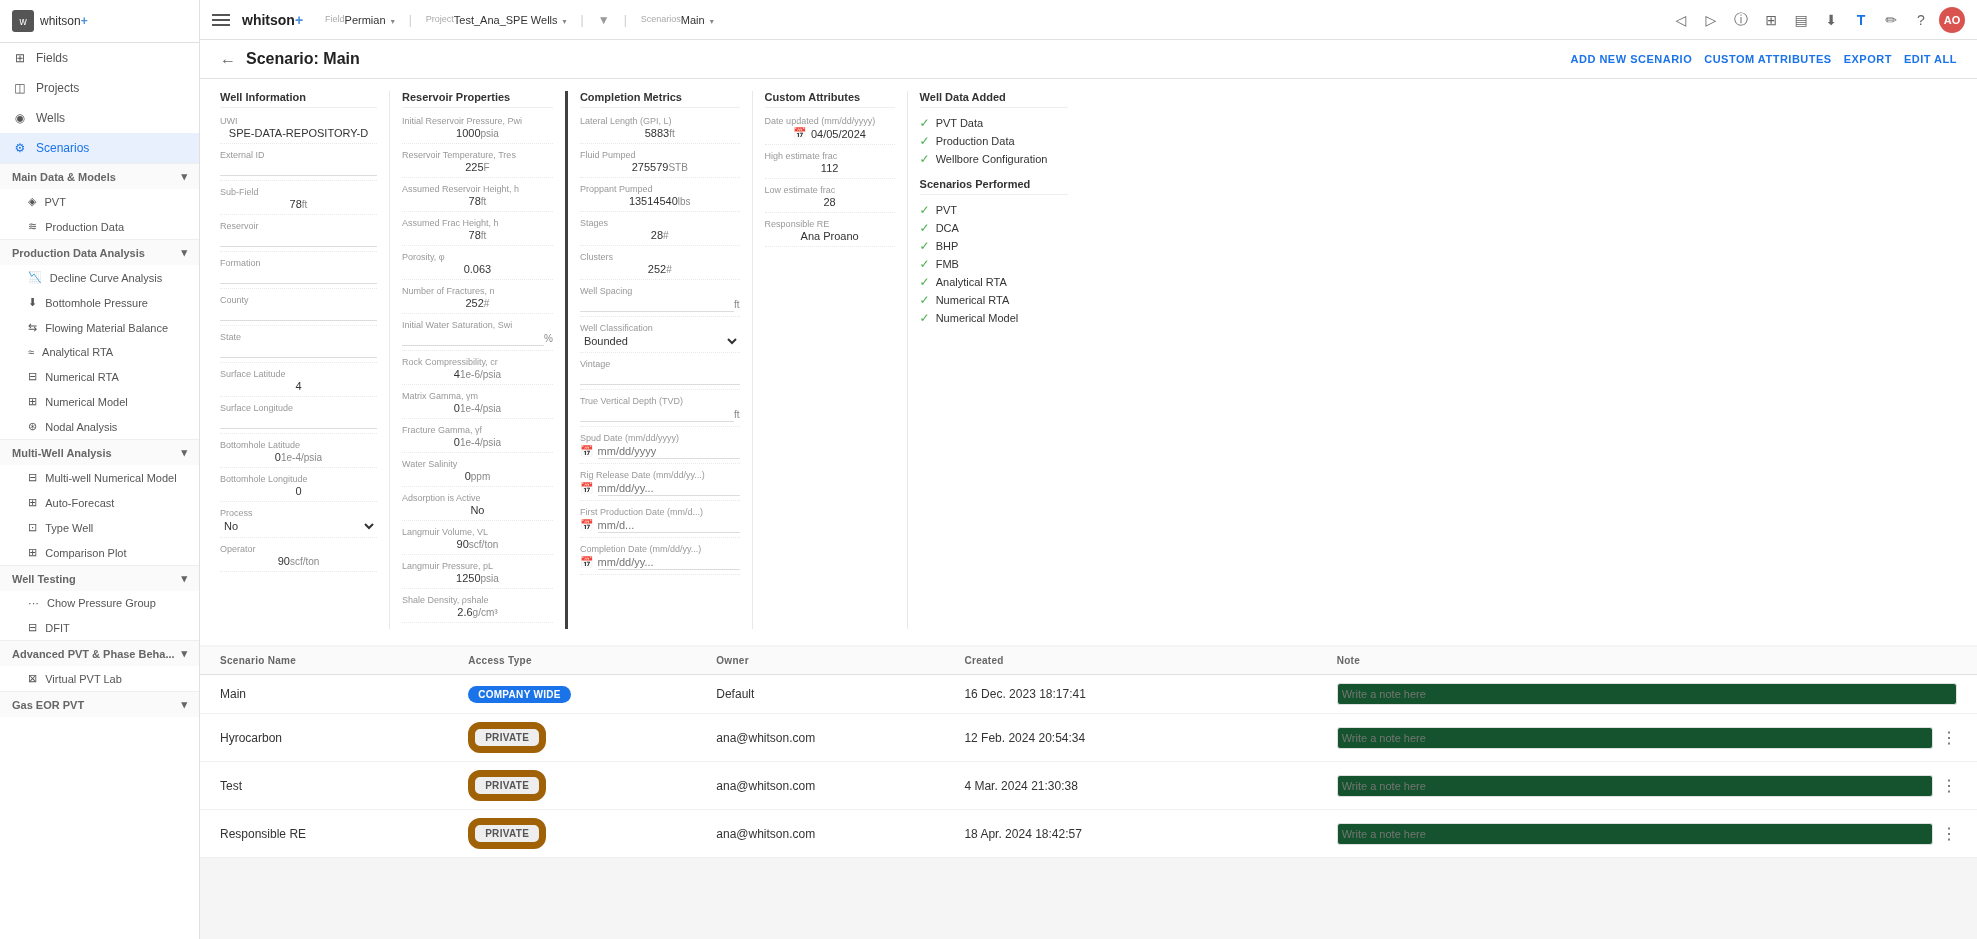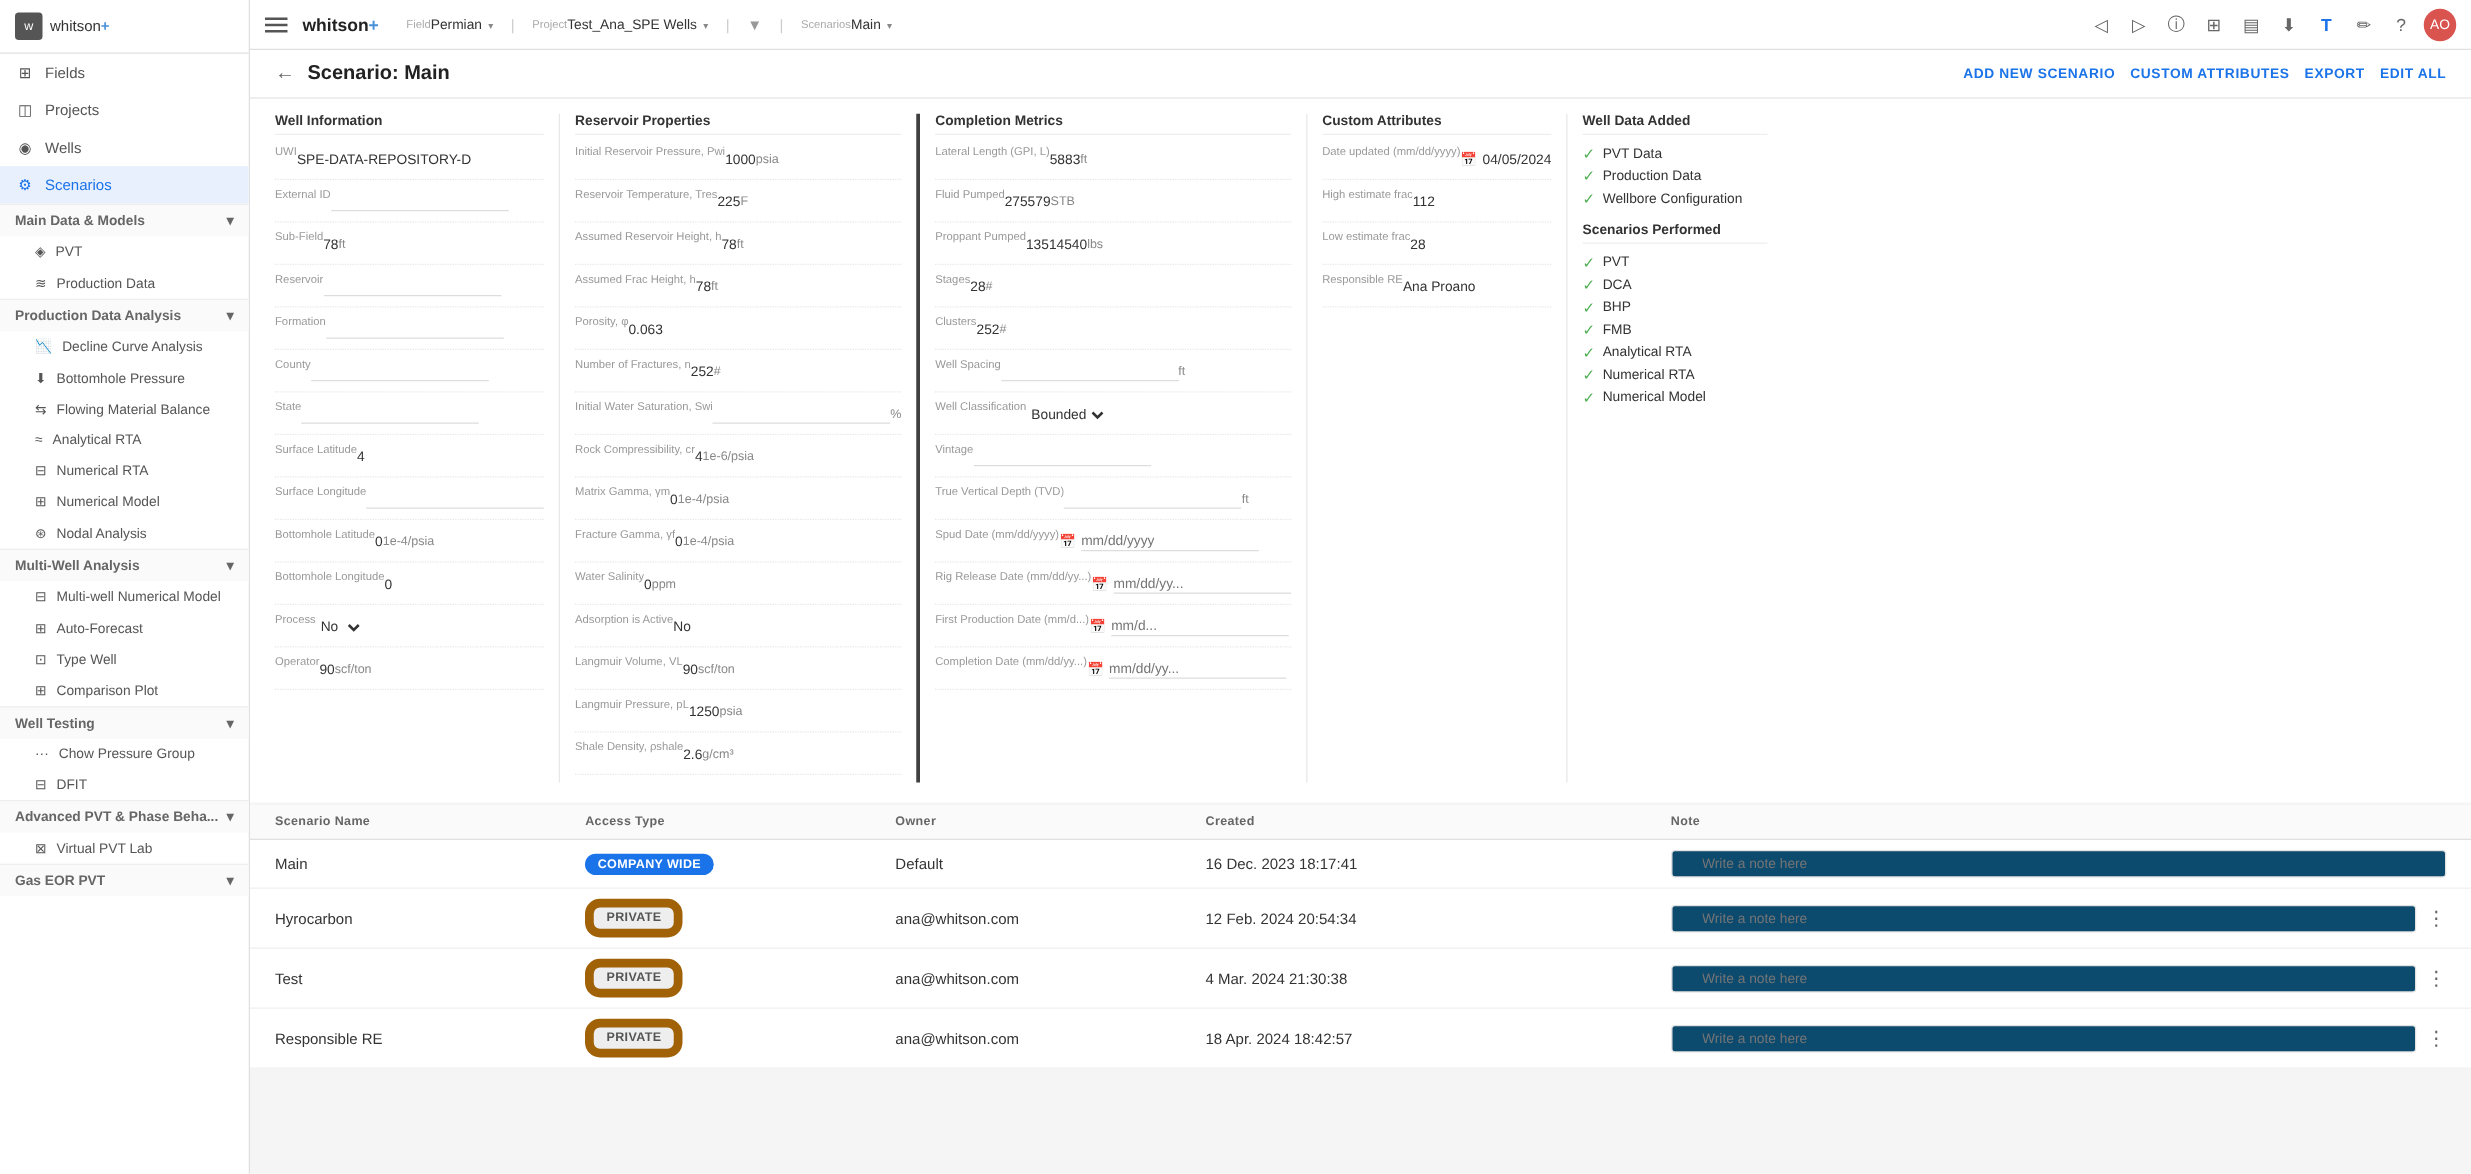--- a/index.html
+++ b/index.html
@@ -21,54 +21,54 @@
 
     
     .topbar { display: flex; align-items: center; padding: 0 12px; height: 40px; background: #fff; border-bottom: 1px solid #e0e0e0; gap: 4px; flex-shrink: 0; }
     .topbar-hamburger { width: 20px; height: 20px; display: flex; flex-direction: column; justify-content: center; gap: 3px; cursor: pointer; margin-right: 6px; }
     .topbar-hamburger span { width: 18px; height: 2px; background: #555; display: block; }
     .topbar-brand { font-weight: bold; font-size: 14px; color: #222; margin-right: 12px; }
     .topbar-brand-plus { color: #4a90d9; }
     .separator { color: #ccc; margin: 0 4px; }
     .topbar-right { margin-left: auto; display: flex; align-items: center; gap: 6px; }
     .topbar-icon-btn { width: 24px; height: 24px; display: flex; align-items: center; justify-content: center; cursor: pointer; color: #666; font-size: 14px; border-radius: 3px; }
-    .topbar-avatar { width: 26px; height: 26px; background: #d9534f; border-radius: 50%; display: flex; align-items: center; justify-content: center; color: white; font-size: 11px; font-weight: normal; cursor: pointer; }
+    .topbar-avatar { width: 26px; height: 26px; background: #d9534f; border-radius: 50%; display: flex; align-items: center; justify-content: center; color: white; font-size: 11px; font-weight: bold; cursor: pointer; }
 
     
     .page-content { flex: 1; overflow-y: auto; padding: 0; background: #f5f5f5; }
 
     
     .scenario-header { display: flex; align-items: center; justify-content: space-between; padding: 10px 20px; background: #fff; border-bottom: 1px solid #e0e0e0; }
     .scenario-header-left { display: flex; align-items: center; gap: 10px; }
     .back-btn { cursor: pointer; color: #666; font-size: 16px; }
     .scenario-title { font-size: 16px; font-weight: bold; color: #222; }
     .scenario-header-right { display: flex; align-items: center; gap: 12px; }
     .header-action-btn { font-size: 11px; font-weight: bold; color: #1a73e8; cursor: pointer; letter-spacing: 0.5px; }
     .panel-title { font-size: 11px; font-weight: bold; color: #333; margin-bottom: 8px; border-bottom: 1px solid #eee; padding-bottom: 4px; }
 
-    .field-row { display: flex; flex-direction: row; margin-bottom: 6px; min-height: 28px; border-bottom: 1px dotted #e8e8e8; padding-bottom: 4px; }
+    .field-row { display: flex; flex-direction: column; margin-bottom: 6px; min-height: 28px; border-bottom: 1px dotted #e8e8e8; padding-bottom: 4px; }
     .field-label { font-size: 9px; color: #999; margin-bottom: 1px; white-space: nowrap; overflow: hidden; text-overflow: ellipsis; }
     .field-value { font-size: 11px; color: #333; display: flex; align-items: center; justify-content: center; }
     .field-unit { font-size: 10px; color: #888; }
     .field-input { border: none; border-bottom: 1px solid #ddd; background: transparent; font-size: 11px; color: #333; width: 100%; outline: none; padding: 1px 0; }
     .field-select { border: none; background: transparent; font-size: 11px; color: #333; width: 100%; outline: none; cursor: pointer; }
     .check-item { display: flex; align-items: center; gap: 6px; font-size: 11px; color: #333; margin-bottom: 4px; }
     .check-icon { color: #4caf50; font-size: 12px; }
 
     
     .cal-icon { color: #888; margin-right: 4px; font-size: 11px; }
 
     
     .scenarios-table { background: #fff; margin-top: 2px; }
     .table-header { display: grid; grid-template-columns: 1fr 1fr 1fr 1.5fr 2.5fr; padding: 8px 20px; background: #fafafa; border-bottom: 1px solid #e0e0e0; font-size: 10px; font-weight: bold; color: #666; letter-spacing: 0.3px; }
     .table-row { display: grid; grid-template-columns: 1fr 1fr 1fr 1.5fr 2.5fr; padding: 8px 20px; border-bottom: 1px solid #f0f0f0; align-items: center; }
     .badge { display: inline-block; padding: 3px 10px; border-radius: 12px; font-size: 10px; font-weight: bold; letter-spacing: 0.3px; }
     .badge-company { background: #1a73e8; color: white; }
     .badge-private { background: #eee; color: #555; border: 7px solid #a16207; }
-    .note-input { border: 1px solid #e0e0e0; border-radius: 3px; padding: 4px 24px; font-size: 11px; color: #999; width: 100%; outline: none; background: #0c4a6e; }
+    .note-input { border: 1px solid #e0e0e0; border-radius: 3px; padding: 4px 4px; font-size: 11px; color: #999; width: 100%; outline: none; background: #14532d; }
     .more-btn { cursor: pointer; color: #666; font-size: 16px; margin-left: 8px; }
     .note-cell { display: flex; align-items: center; }
 
     
     .dropdown-arrow { font-size: 8px; color: #888; margin-left: 2px; }
     .topbar-field-label { font-size: 9px; color: #aaa; display: block; }
     .topbar-field-val { font-size: 11px; color: #333; cursor: pointer; }
     .topbar-dropdown { display: flex; flex-direction: row; cursor: pointer; padding: 2px 6px; border-radius: 3px; }
 
     .panels-container { display: flex; background: #fff; padding: 12px 20px 16px; gap: 0; }

